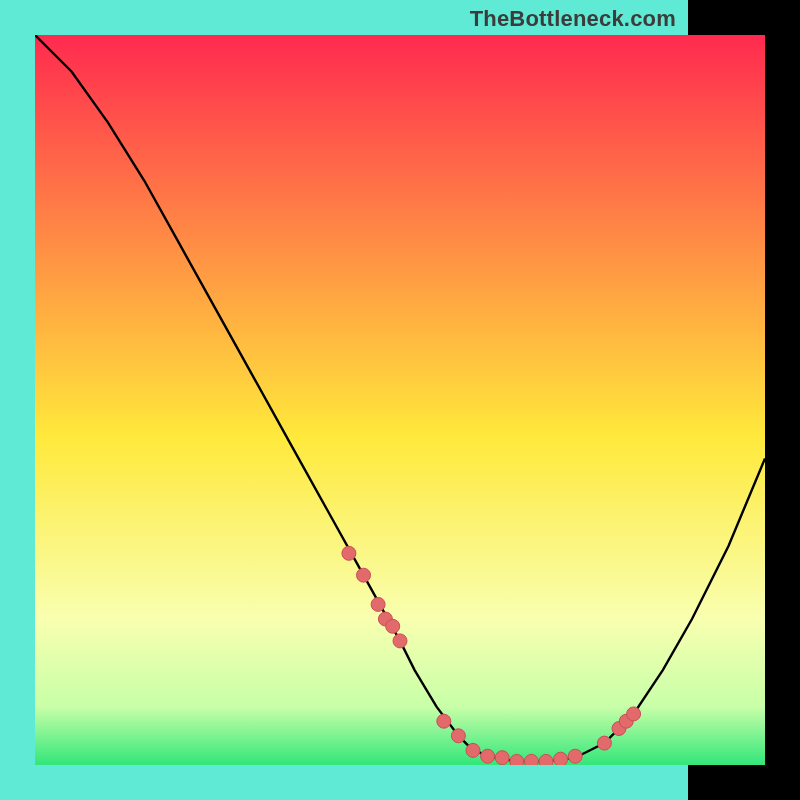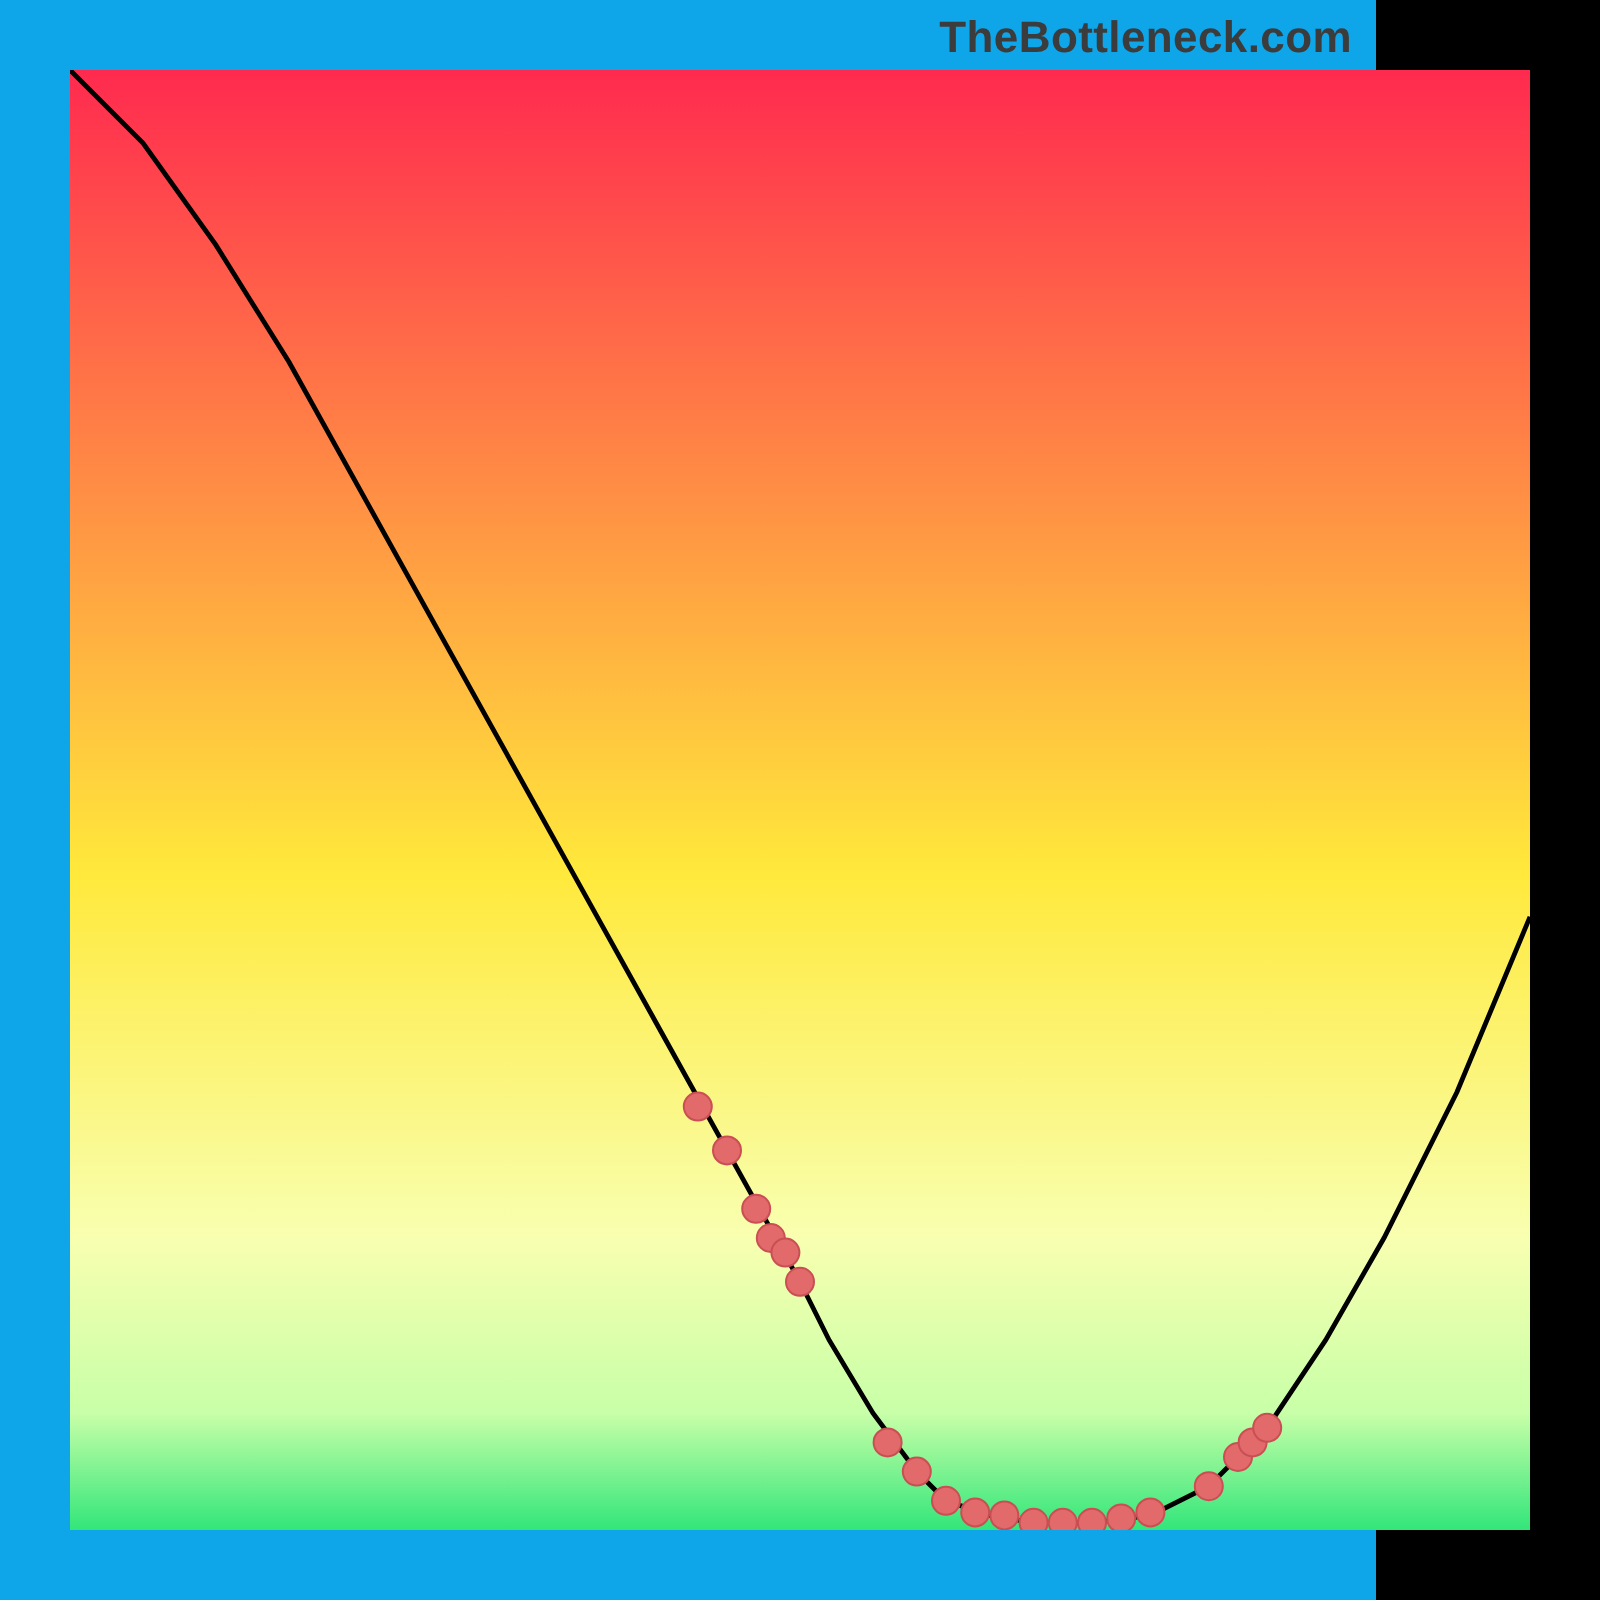--- a/index.html
+++ b/index.html
@@ -8,21 +8,21 @@
     width: 800px;
     height: 800px;
     background: #000000;
     font-family: Arial, Helvetica, sans-serif;
     overflow: hidden;
   }
   .frame {
     position: relative;
     width: 688px;
     height: 800px;
-    background: #0ea5e9;
+    background: #5eead4;
   }
   .attribution {
     position: absolute;
     top: 6px;
     right: 12px;
     color: #3c3c3c;
     font-size: 22px;
     font-weight: 600;
     letter-spacing: 0.2px;
     user-select: none;

